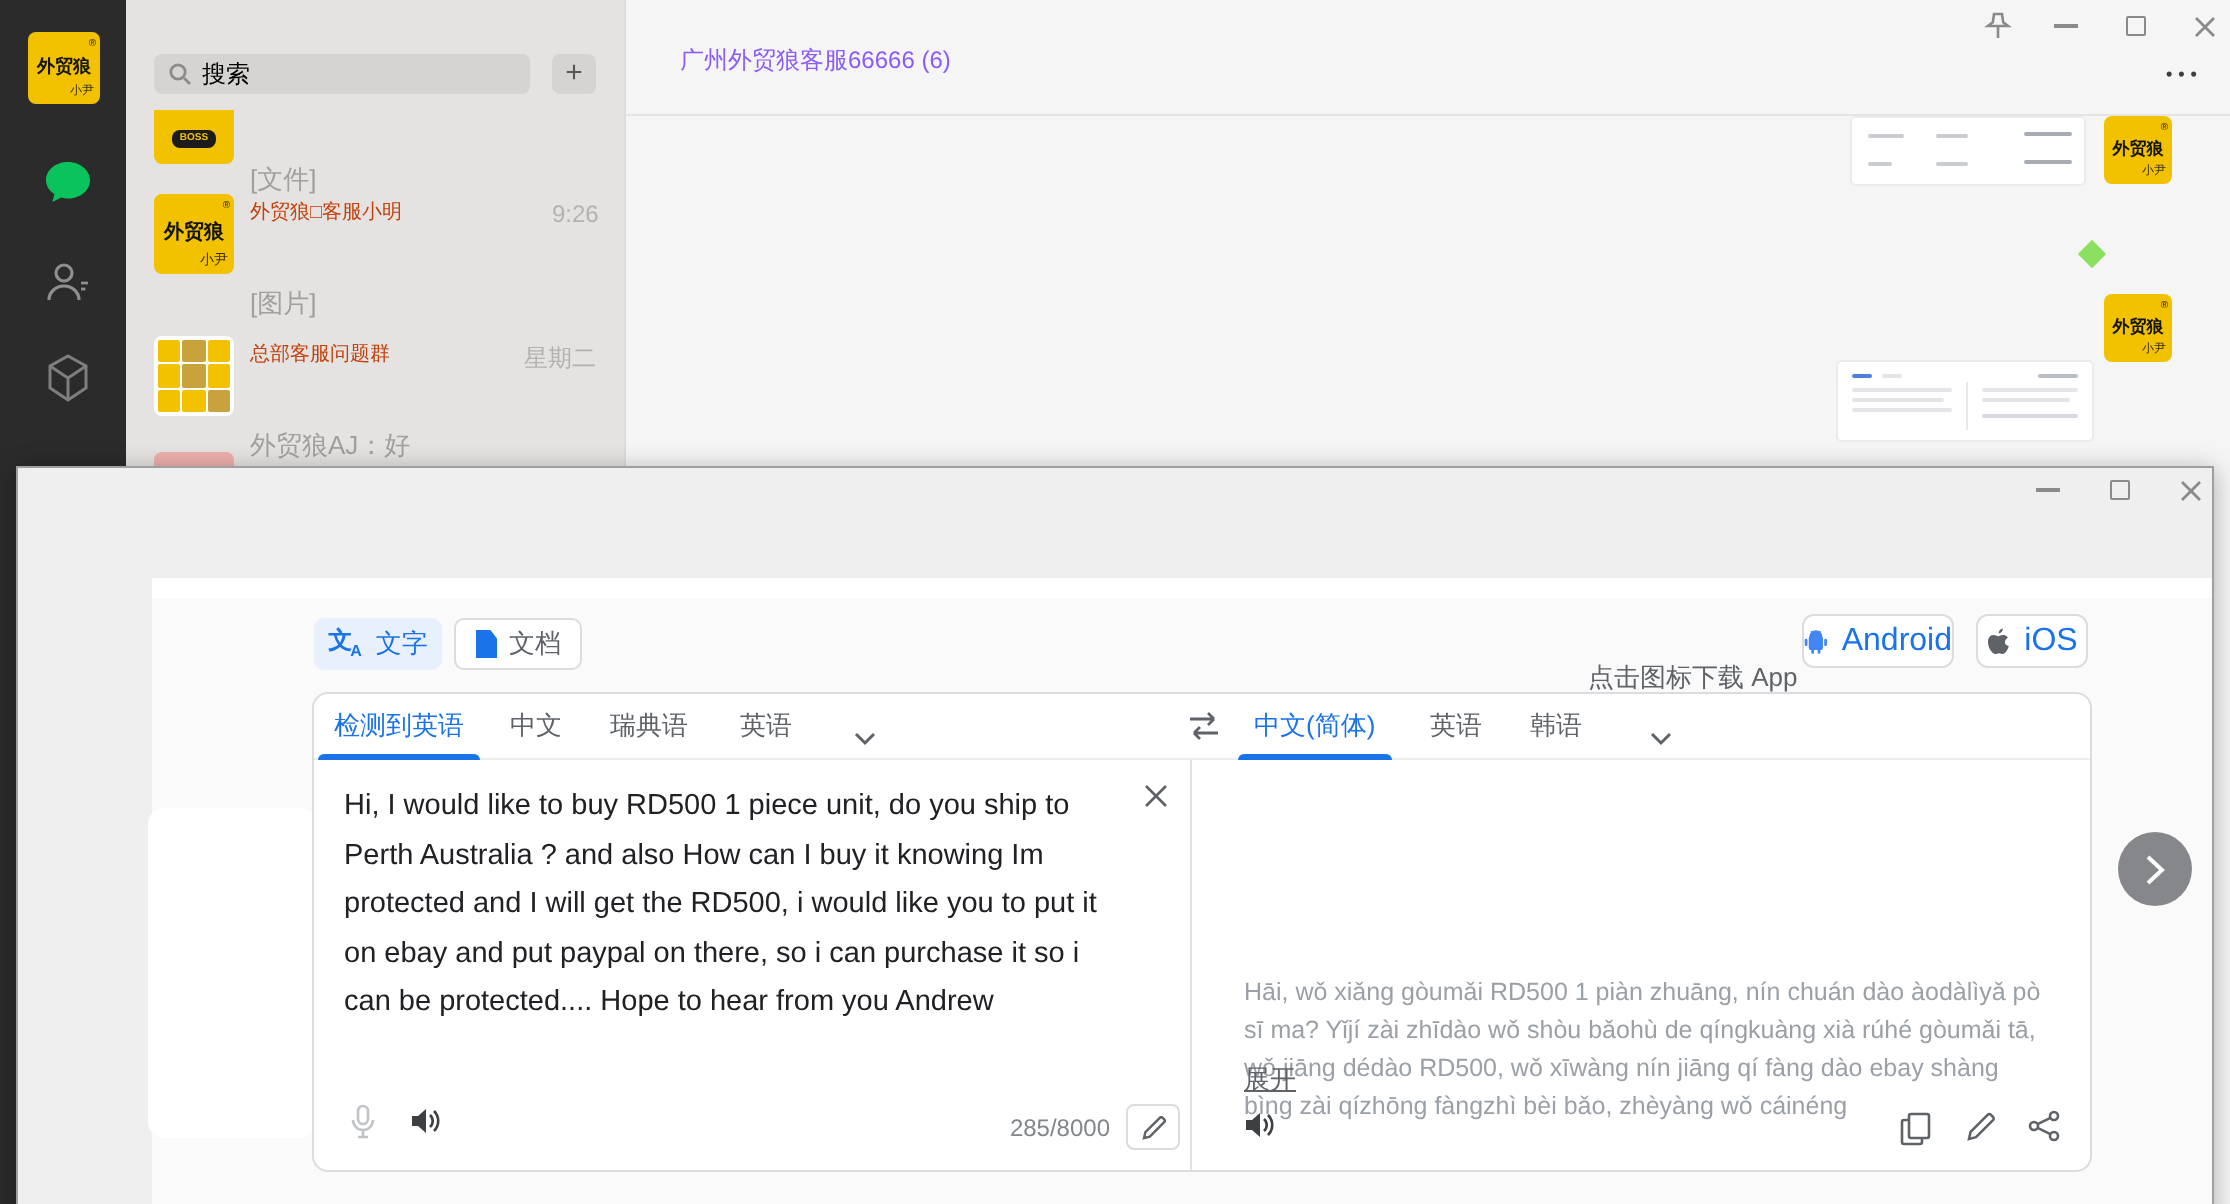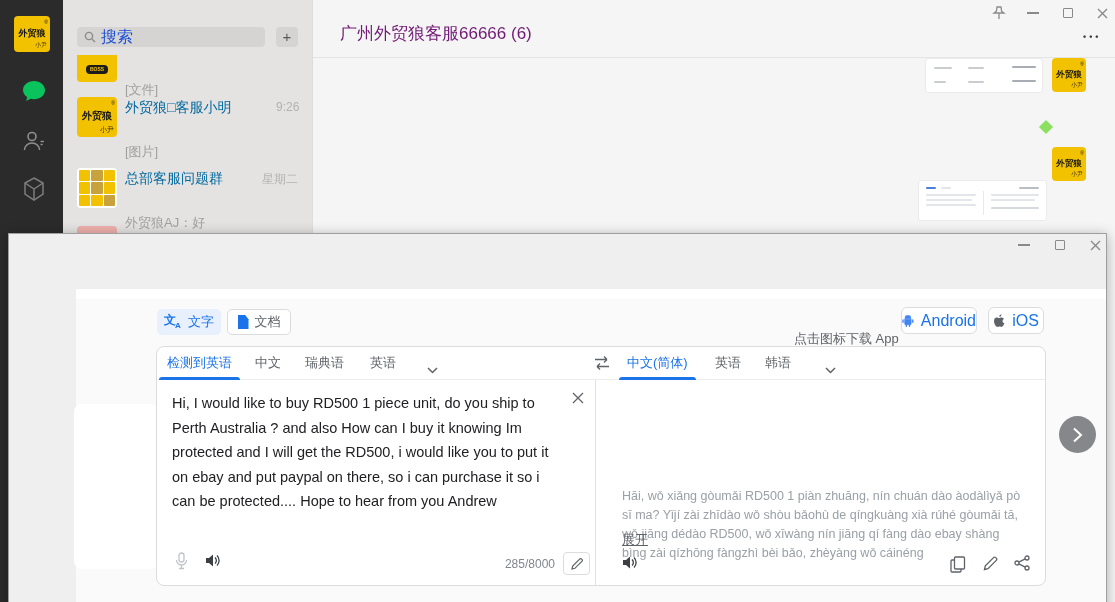--- a/index.html
+++ b/index.html
@@ -11,31 +11,31 @@
   #sidebar { left:0; top:0; width:63px; height:602px; background:#2b2b2b; }
   .side-avatar { left:14px; top:16px; width:36px; height:36px; border-radius:4px; }
   .wl-avatar { background:#f2c200; position:relative; overflow:hidden; }
   .wl-avatar .wl-txt { position:absolute; left:0; right:0; top:31%; text-align:center; font-weight:bold; color:#141414; font-family:"Liberation Serif",serif; white-space:nowrap; }
   .wl-avatar .wl-r { position:absolute; right:2px; top:3px; font-size:5px; color:#141414; }
   .wl-avatar .wl-sub { position:absolute; right:3px; bottom:2px; color:#3a3000; }
   .side-ic { left:21px; width:26px; height:26px; display:flex; align-items:center; justify-content:center; }
 
   #chatlist { left:63px; top:0; width:249px; height:602px; background:#e4e3e1; }
   #search-box { position:absolute; left:14px; top:27px; width:188px; height:20px; background:#d5d4d2; border-radius:4px; display:flex; align-items:center; padding-left:7px; gap:5px; }
-  #search-box span { font-size:16px; color:#1d4ed8; }
+  #search-box span { font-size:12px; color:#000000; }
   #add-btn { position:absolute; left:213px; top:27px; width:22px; height:20px; background:#d5d4d2; border-radius:4px; color:#5a5856; font-size:15px; text-align:center; line-height:19px; }
-  .citem-title { font-size:14px; color:#0369a1; white-space:nowrap; }
+  .citem-title { font-size:10px; color:#c2410c; white-space:nowrap; }
   .citem-sub { font-size:13px; color:#a2a09e; white-space:nowrap;margin-top:20px; }
   .citem-time { font-size:12px; color:#b4b2b0; position:absolute; }
   .gavatar { background:#fff; border-radius:4px; padding:2px; display:grid; grid-template-columns:repeat(3,1fr); gap:1px; }
   .gavatar i { background:#f2c200; border-radius:1px; position:relative; }
   .gavatar i.d { background:#c7a23d; }
 
   #main-chat-bg { left:312px; top:0; width:803px; height:602px; background:#f5f5f5; border-left:1px solid #dedddc; }
-  #chat-title { left:340px; top:22px; font-size:17px; color:#701a75; }
+  #chat-title { left:340px; top:22px; font-size:12px; color:#8b5cf6; }
   #title-divider { left:313px; top:57px; width:802px; height:1px; background:#e4e4e3; }
   .winctl { width:18px; height:18px; display:flex; align-items:center; justify-content:center; }
   .ctl-min { width:12px; height:2px; background:#8a8a8a; }
   .ctl-max { width:10px; height:10px; border:1.5px solid #8a8a8a; border-radius:1px; }
   #more-dots { font-size:9px; letter-spacing:3px; color:#3f3f3f; font-weight:bold; }
 
   .thumb { background:#fff; border:1px solid #ebebeb; border-radius:3px; overflow:hidden; }
   .tline { position:absolute; background:#c9cdd2; height:2px; border-radius:1px; }
   .tline.b { background:#4a80d8; }
   .tline.l { background:#e3e5e8; }

